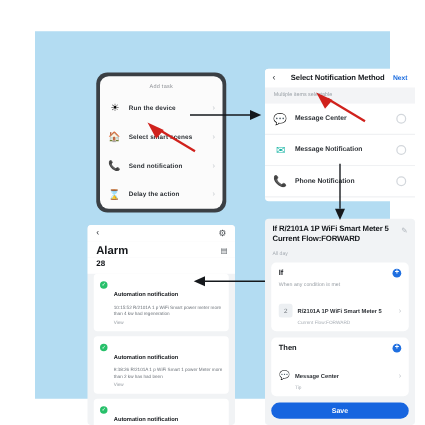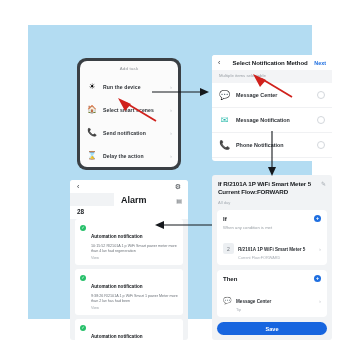--- a/index.html
+++ b/index.html
@@ -309,21 +309,20 @@
     background: #ffffff;
   }
   #alarm-back { font-size: 7px; color: #2d3136; }
   #alarm-gear { font-size: 7px; color: #3a3f44; }
   #alarm-head {
     display: flex;
     align-items: center;
     justify-content: space-between;
     padding: 2px 7px 1px 7px;
     background: #ffffff;
-    margin-left: 44px;
   }
   #alarm-title {
     font-size: 9px;
     font-weight: bold;
     color: #15181c;
   }
   #alarm-grid-icon { font-size: 6px; color: #5c6268; letter-spacing: -1px; }
   #alarm-date {
     font-size: 6.4px;
     font-weight: bold;

